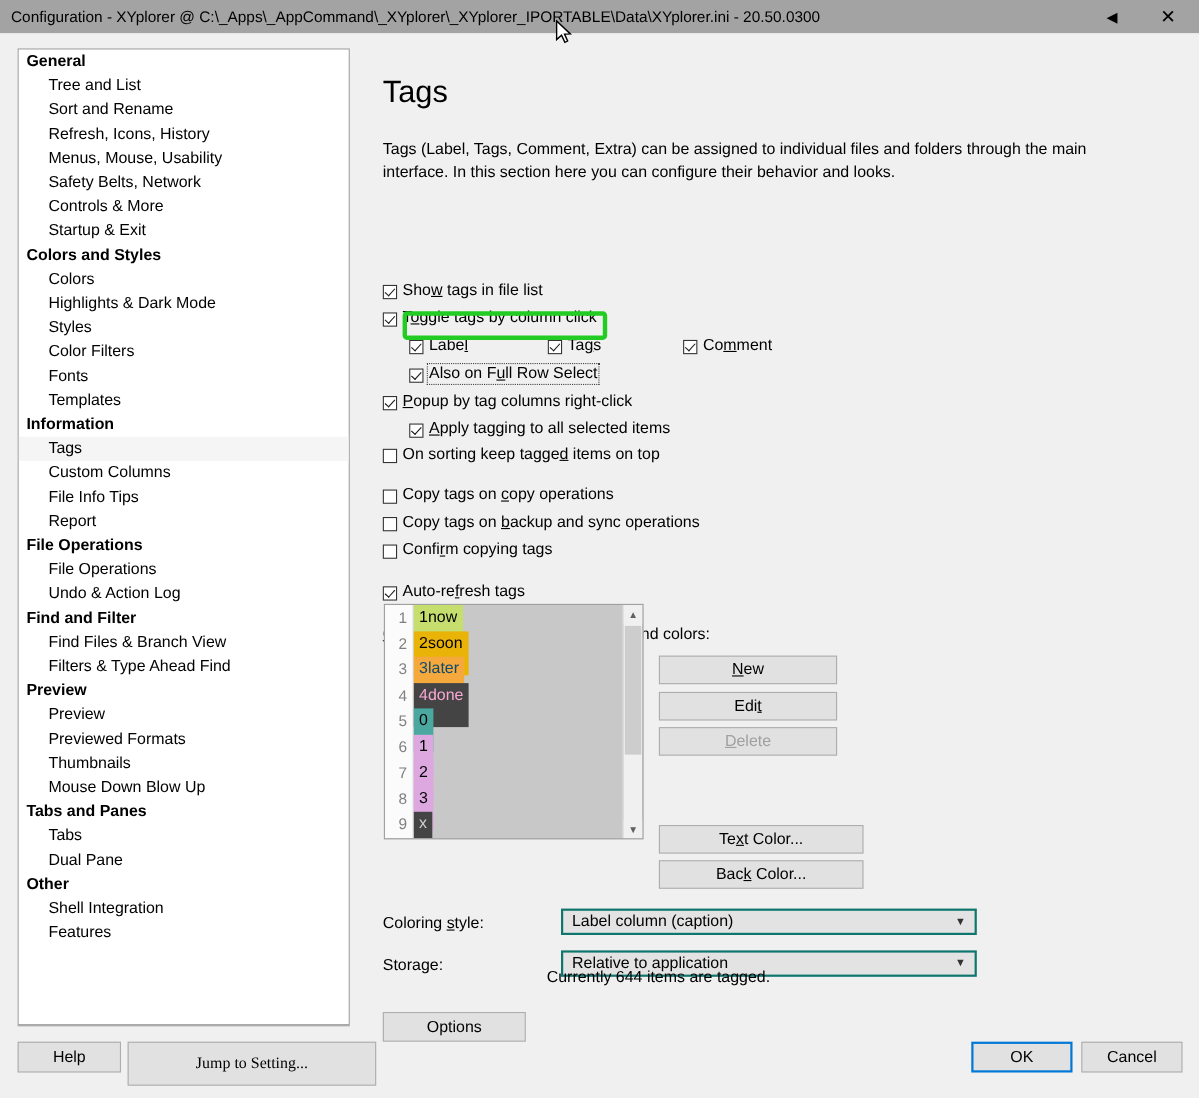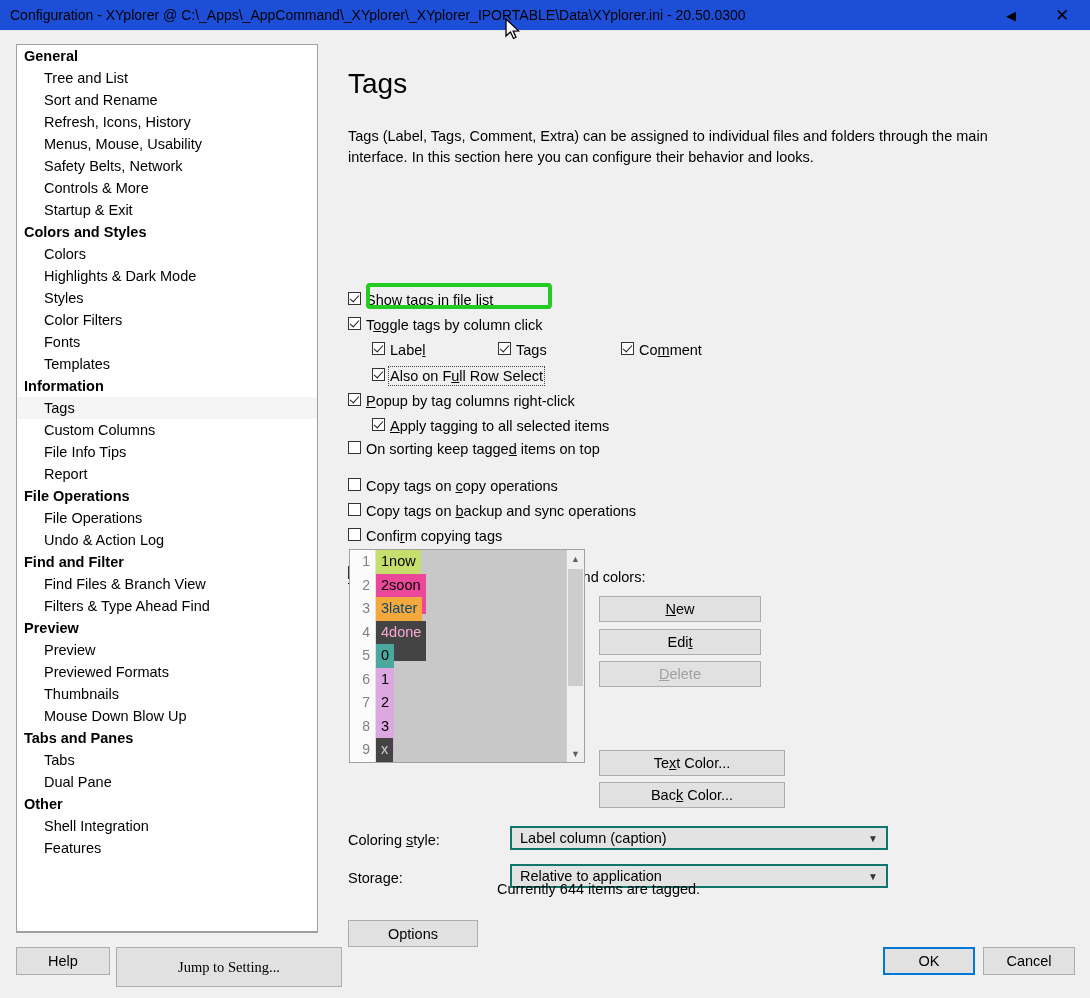--- a/index.html
+++ b/index.html
@@ -15,21 +15,21 @@
     color: #000;
     overflow: hidden;
     position: relative;
   }
 
   
   #titlebar {
     position: absolute;
     left: 0; top: 0;
     width: 1090px; height: 30px;
-    background: #1d4ed8;
+    background: #a3a3a3;
     display: flex;
     align-items: center;
   }
   #titlebar .title-text {
     margin-left: 10px;
     font-size: 14px;
     color: #000;
     white-space: nowrap;
   }
   #titlebar .spacer { flex: 1; }
@@ -90,24 +90,23 @@
     left: 16px; top: 82px;
     width: 670px;
     font-size: 14.5px;
     line-height: 21px;
   }
 
   
   .cb-row {
     position: absolute;
     display: flex;
-    align-items: flex-start;
+    align-items: flex-end;
     font-size: 14.5px;
     white-space: nowrap;
-    margin-top: 36px;
   }
   .cbox {
     width: 13px; height: 13px;
     border: 1px solid #333;
     background: #fff;
     box-sizing: border-box;
     margin-right: 5px;
     position: relative;
     flex: 0 0 auto;
   }
@@ -436,21 +435,21 @@
       <div class="gutter-num">6</div>
       <div class="gutter-num">7</div>
       <div class="gutter-num">8</div>
       <div class="gutter-num">9</div>
     </div>
   <div id="label-rows">
       <div class="label-row">
         <span class="label-chip" style="background: rgb(197, 222, 110); color: rgb(0, 0, 0);">1now</span>
       </div>
       <div class="label-row">
-        <span class="label-chip" style="background: #ec4899; color: rgb(0, 0, 0);">2soon</span>
+        <span class="label-chip" style="background: #eab308; color: rgb(0, 0, 0);">2soon</span>
       </div>
       <div class="label-row">
         <span class="label-chip" style="background: rgb(245, 168, 60); color: #0c4a6e; text-align: right;">3later</span>
       </div>
       <div class="label-row">
         <span class="label-chip" style="background: rgb(68, 68, 68); color: #f9a8d4;">4done</span>
       </div>
       <div class="label-row">
         <span class="label-chip" style="background: rgb(74, 168, 160); color: rgb(0, 0, 0);">0</span>
       </div>

